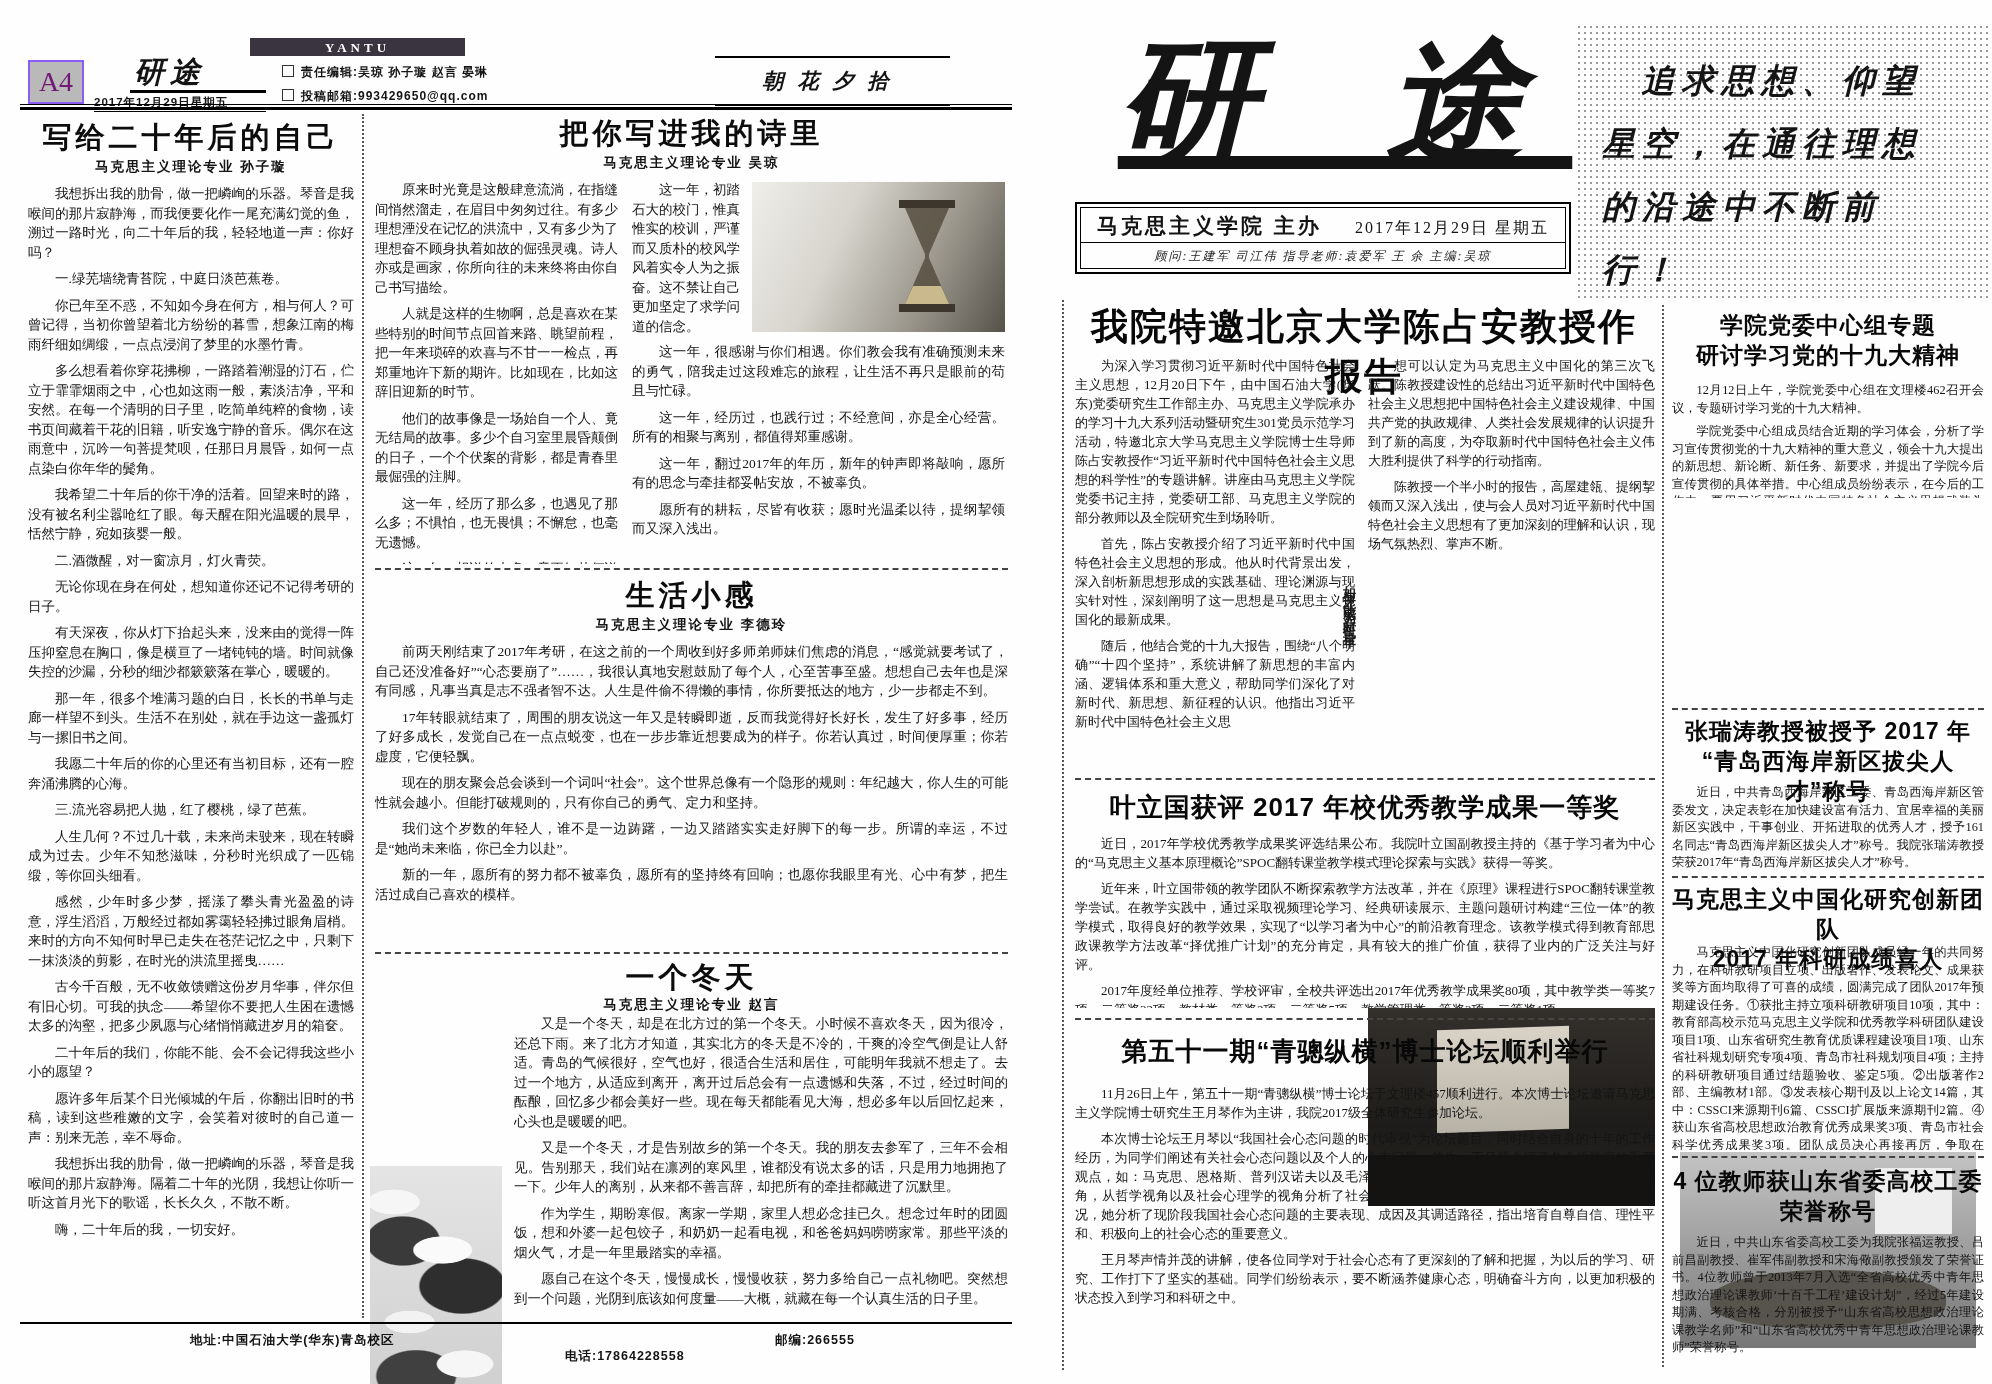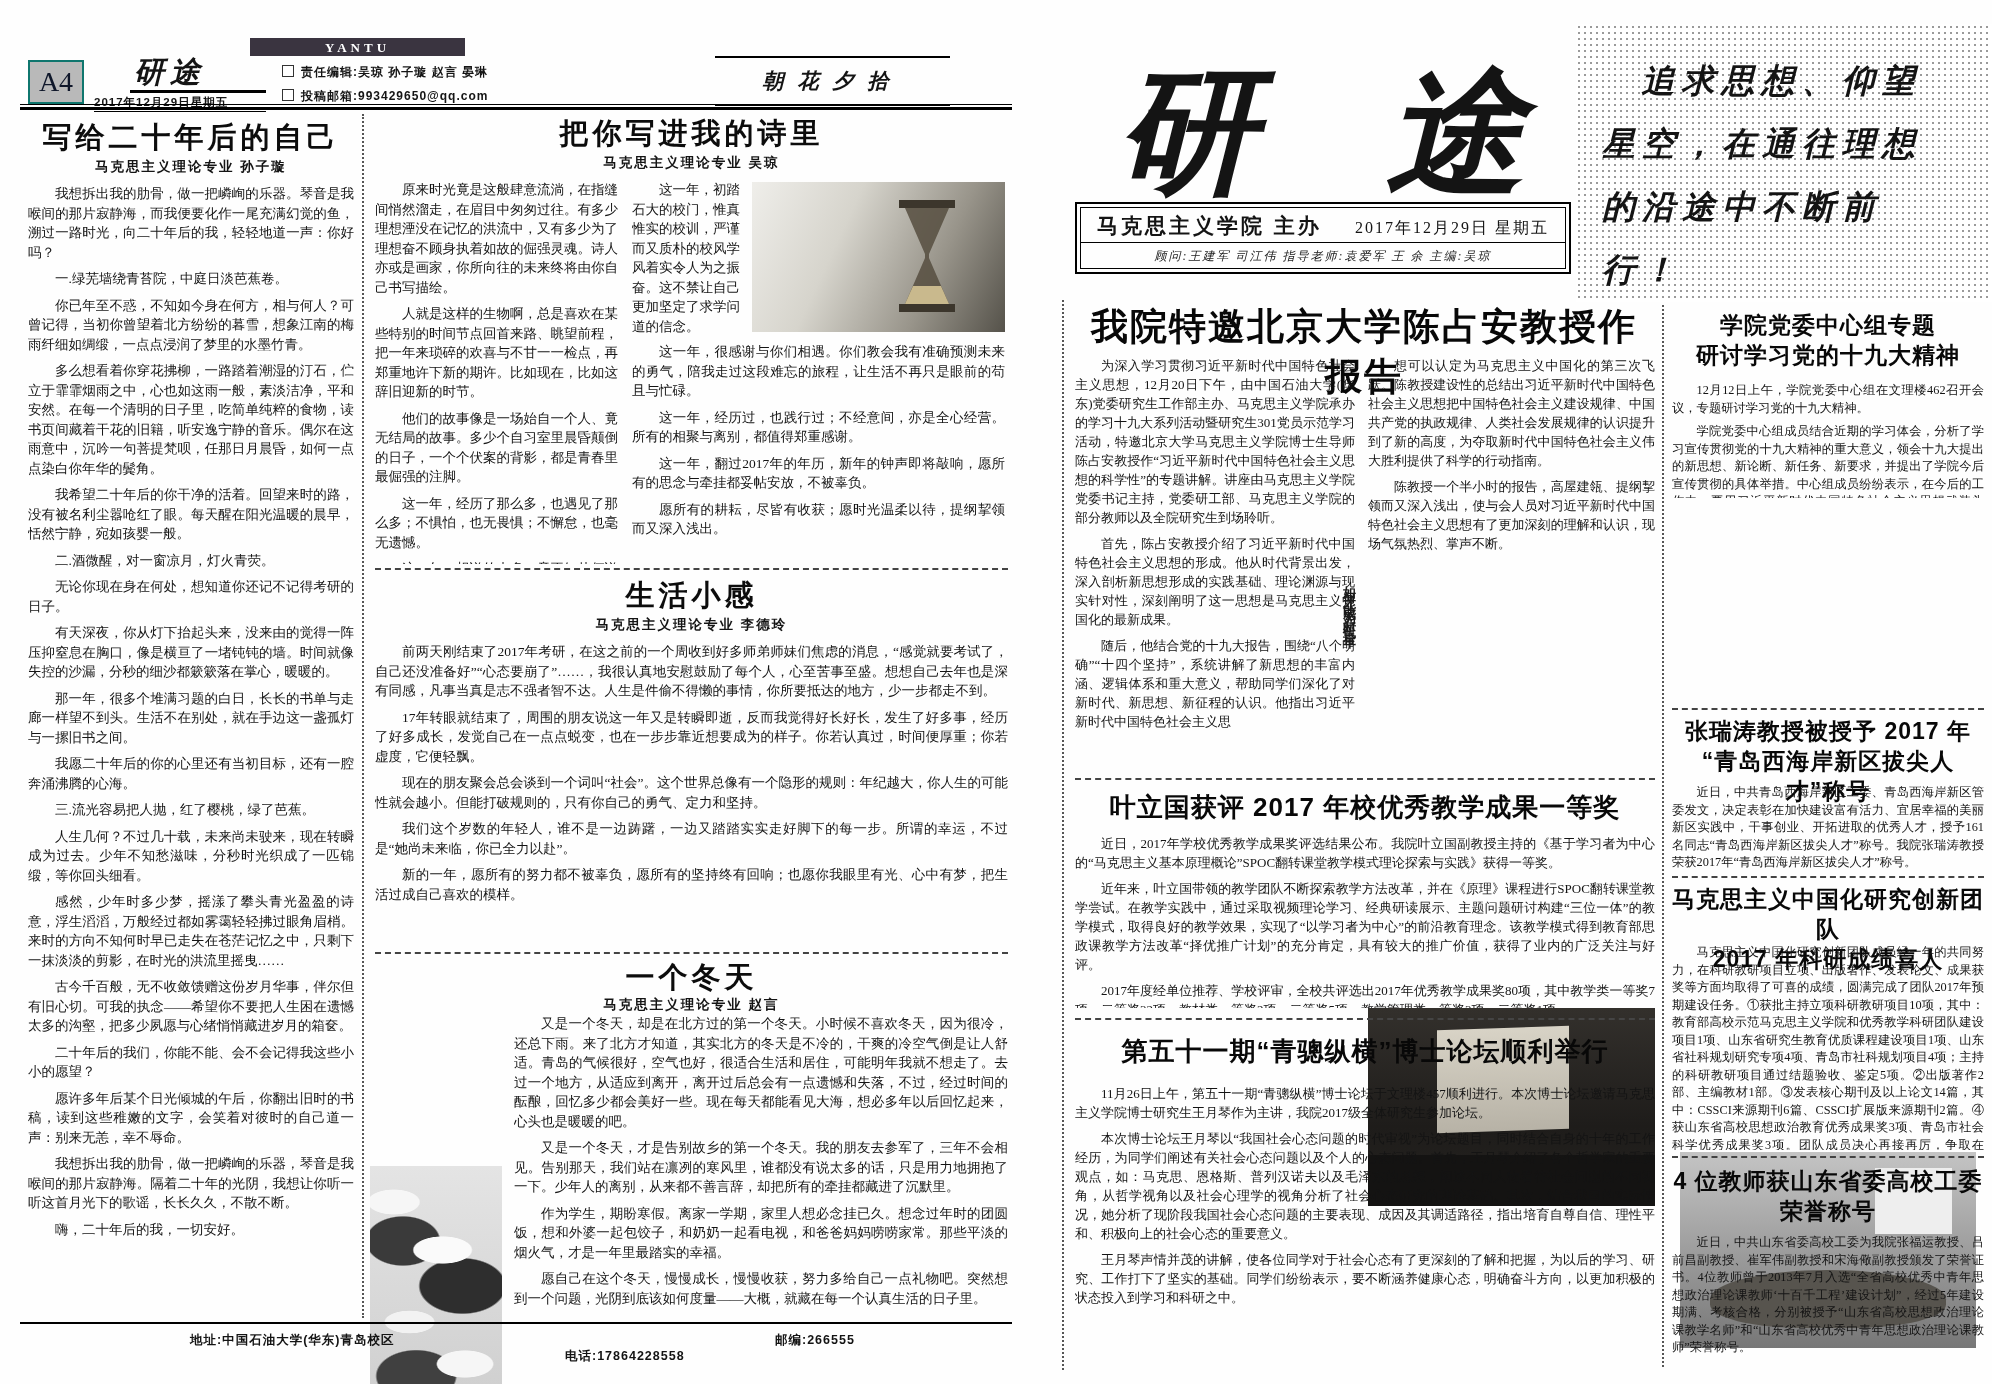--- a/index.html
+++ b/index.html
@@ -13,22 +13,22 @@
   .body-text{font:13.5px/19.5px "Liberation Serif","DejaVu Serif",serif;overflow:hidden;text-align:justify;}
   .body-text p{margin:0 0 7px;text-indent:2em;}
   .sb-text{font:12.3px/17.5px "Liberation Serif","DejaVu Serif",serif;overflow:hidden;text-align:justify;}
   .sb-text p{margin:0 0 6px;text-indent:2em;}
   .vrule{border-left:2px dotted #555;width:0;}
   .hdiv{border-top:2px dashed #444;height:0;}
   .calli{font-family:"Liberation Serif","DejaVu Serif",serif;font-style:italic;font-weight:900;}
   
   #yantu-bar{background:#3a3440;color:#fff;display:flex;align-items:center;justify-content:center;
              font:bold 13px/1 "Liberation Serif",serif;letter-spacing:4px;}
-  #a4-box{background:#b9b9b9;border:2px solid #0f766e;display:flex;align-items:center;justify-content:center;
-          font:28px/1 "Liberation Serif",serif;color:#0f172a;}
+  #a4-box{background:#b9b9b9;border:2px solid #8b5cf6;display:flex;align-items:center;justify-content:center;
+          font:28px/1 "Liberation Serif",serif;color:#701a75;}
   .hdr-line{font:bold 12px/16px "Liberation Sans",sans-serif;letter-spacing:1px;white-space:nowrap;}
   .square{display:inline-block;width:10px;height:10px;border:1.5px solid #333;margin-right:7px;vertical-align:-1px;background:#fff;}
   #masthead-small-name{font:italic 900 30px/32px "Liberation Serif",serif;letter-spacing:6px;border-bottom:3px solid #000;padding:0 4px 2px;margin-left:36px;}
   #masthead-small-date{font:bold 11.5px/18px "Liberation Sans",sans-serif;border-bottom:1.5px solid #000;letter-spacing:1px;}
   #zhaohua{border-top:2.5px solid #000;border-bottom:2.5px solid #000;display:flex;align-items:center;justify-content:center;}
   #zhaohua span{font:italic 800 21px/1 "Liberation Serif",serif;letter-spacing:14px;}
   .thick-rule{border-top:2.5px solid #000;}
   .double-rule{border-top:1px solid #000;border-bottom:3px solid #000;height:2px;}
   
   #masthead-big{font:italic 900 138px/150px "Liberation Serif","DejaVu Serif",serif;
@@ -182,21 +182,21 @@
       <p>愿自己在这个冬天，慢慢成长，慢慢收获，努力多给自己一点礼物吧。突然想到一个问题，光阴到底该如何度量——大概，就藏在每一个认真生活的日子里。</p>
     </div>
 
   <div class="abs thick-rule" style="left:20px;top:1322px;width:992px;"></div>
   <div class="abs footer-text" style="left:190px;top:1334px;">地址:中国石油大学(华东)青岛校区</div>
   <div class="abs footer-text" style="left:565px;top:1334px;margin-top:16px;">电话:17864228558</div>
   <div class="abs footer-text" style="left:775px;top:1334px;">邮编:266555</div>
 
   <div class="abs vrule" style="left:1062px;top:300px;height:1070px;"></div>
 
-  <div id="masthead-big" class="abs calli" style="left:1095px;top:58px;width:500px;">研 途</div>
+  <div id="masthead-big" class="abs calli" style="left:1095px;top:28px;width:500px;text-decoration:underline;">研 途</div>
 
   <div id="mast-box-outer" class="abs" style="left:1075px;top:202px;width:486px;">
     <div id="mast-box-inner">
       <div id="mast-row1">
         <span id="mast-org">马克思主义学院  主办</span>
         <span id="mast-date">2017年12月29日  星期五</span>
       </div>
       <div id="mast-row2">顾问:王建军 司江伟    指导老师:袁爱军 王 余    主编:吴琼</div>
     </div>
   </div>

